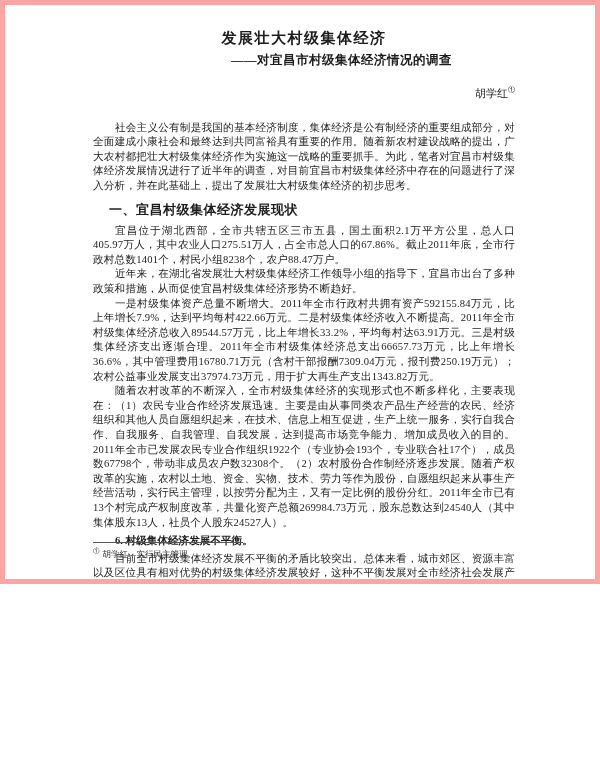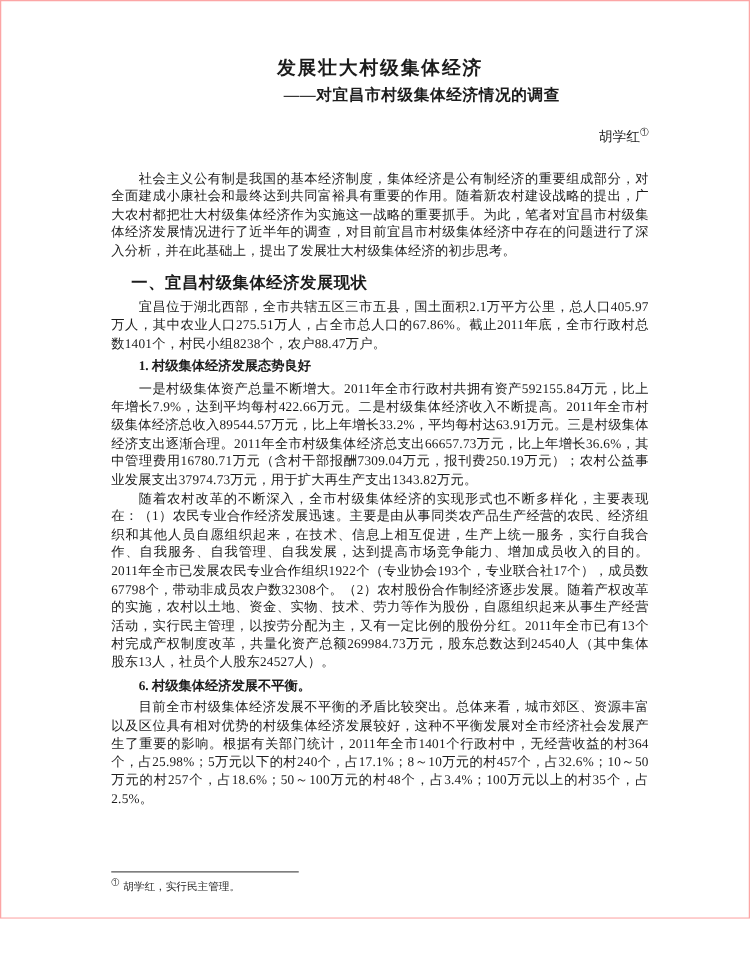--- a/index.html
+++ b/index.html
@@ -3,25 +3,25 @@
 <meta charset="utf-8">
 <style>
   html, body {
     margin: 0;
     padding: 0;
     background: #ffffff;
   }
   .page {
     position: relative;
     width: 600px;
-    height: 735px;
+    height: 584px;
     box-sizing: border-box;
     background: #ffffff;
-    border: 1px solid #fca5a5;
-    padding: 40px 80px 70px 88px;
+    border: 5px solid #fca5a5;
+    padding: 20px 80px 70px 88px;
     font-family: "Liberation Serif", "DejaVu Serif", serif;
     color: #1c1c1c;
     overflow: hidden;
   }
   .doc-title {
     margin: 4px 0 4px 0;
     font-size: 15px;
     font-weight: bold;
     text-align: center;
     letter-spacing: 1.5px;
@@ -93,21 +93,21 @@
   <h2 class="doc-subtitle">——对宜昌市村级集体经济情况的调查</h2>
 
   <div class="author-line">
     <span>胡学红</span><sup>①</sup>
   </div>
 
   <div class="body-text">
     <p class="para">社会主义公有制是我国的基本经济制度，集体经济是公有制经济的重要组成部分，对全面建成小康社会和最终达到共同富裕具有重要的作用。随着新农村建设战略的提出，广大农村都把壮大村级集体经济作为实施这一战略的重要抓手。为此，笔者对宜昌市村级集体经济发展情况进行了近半年的调查，对目前宜昌市村级集体经济中存在的问题进行了深入分析，并在此基础上，提出了发展壮大村级集体经济的初步思考。</p>
     <h3 class="section-heading">一、宜昌村级集体经济发展现状</h3>
     <p class="para">宜昌位于湖北西部，全市共辖五区三市五县，国土面积2.1万平方公里，总人口405.97万人，其中农业人口275.51万人，占全市总人口的67.86%。截止2011年底，全市行政村总数1401个，村民小组8238个，农户88.47万户。</p>
-    <h4 class="sub-heading">1. 村级集体经济发展态势良好</h4>
+    <p class="para">近年来，在湖北省发展壮大村级集体经济工作领导小组的指导下，宜昌市出台了多种政策和措施，从而促使宜昌村级集体经济形势不断趋好。</p>
     <p class="para">一是村级集体资产总量不断增大。2011年全市行政村共拥有资产592155.84万元，比上年增长7.9%，达到平均每村422.66万元。二是村级集体经济收入不断提高。2011年全市村级集体经济总收入89544.57万元，比上年增长33.2%，平均每村达63.91万元。三是村级集体经济支出逐渐合理。2011年全市村级集体经济总支出66657.73万元，比上年增长36.6%，其中管理费用16780.71万元（含村干部报酬7309.04万元，报刊费250.19万元）；农村公益事业发展支出37974.73万元，用于扩大再生产支出1343.82万元。</p>
     <p class="para">随着农村改革的不断深入，全市村级集体经济的实现形式也不断多样化，主要表现在：（1）农民专业合作经济发展迅速。主要是由从事同类农产品生产经营的农民、经济组织和其他人员自愿组织起来，在技术、信息上相互促进，生产上统一服务，实行自我合作、自我服务、自我管理、自我发展，达到提高市场竞争能力、增加成员收入的目的。2011年全市已发展农民专业合作组织1922个（专业协会193个，专业联合社17个），成员数67798个，带动非成员农户数32308个。（2）农村股份合作制经济逐步发展。随着产权改革的实施，农村以土地、资金、实物、技术、劳力等作为股份，自愿组织起来从事生产经营活动，实行民主管理，以按劳分配为主，又有一定比例的股份分红。2011年全市已有13个村完成产权制度改革，共量化资产总额269984.73万元，股东总数达到24540人（其中集体股东13人，社员个人股东24527人）。</p>
     <h4 class="sub-heading">6. 村级集体经济发展不平衡。</h4>
     <p class="para">目前全市村级集体经济发展不平衡的矛盾比较突出。总体来看，城市郊区、资源丰富以及区位具有相对优势的村级集体经济发展较好，这种不平衡发展对全市经济社会发展产生了重要的影响。根据有关部门统计，2011年全市1401个行政村中，无经营收益的村364个，占25.98%；5万元以下的村240个，占17.1%；8～10万元的村457个，占32.6%；10～50万元的村257个，占18.6%；50～100万元的村48个，占3.4%；100万元以上的村35个，占2.5%。</p>
   </div>
 
   <div class="footnote-area">
     <div class="footnote-rule"></div>
     <div class="footnote-text">
       <sup>①</sup><span>胡学红，实行民主管理。</span>

